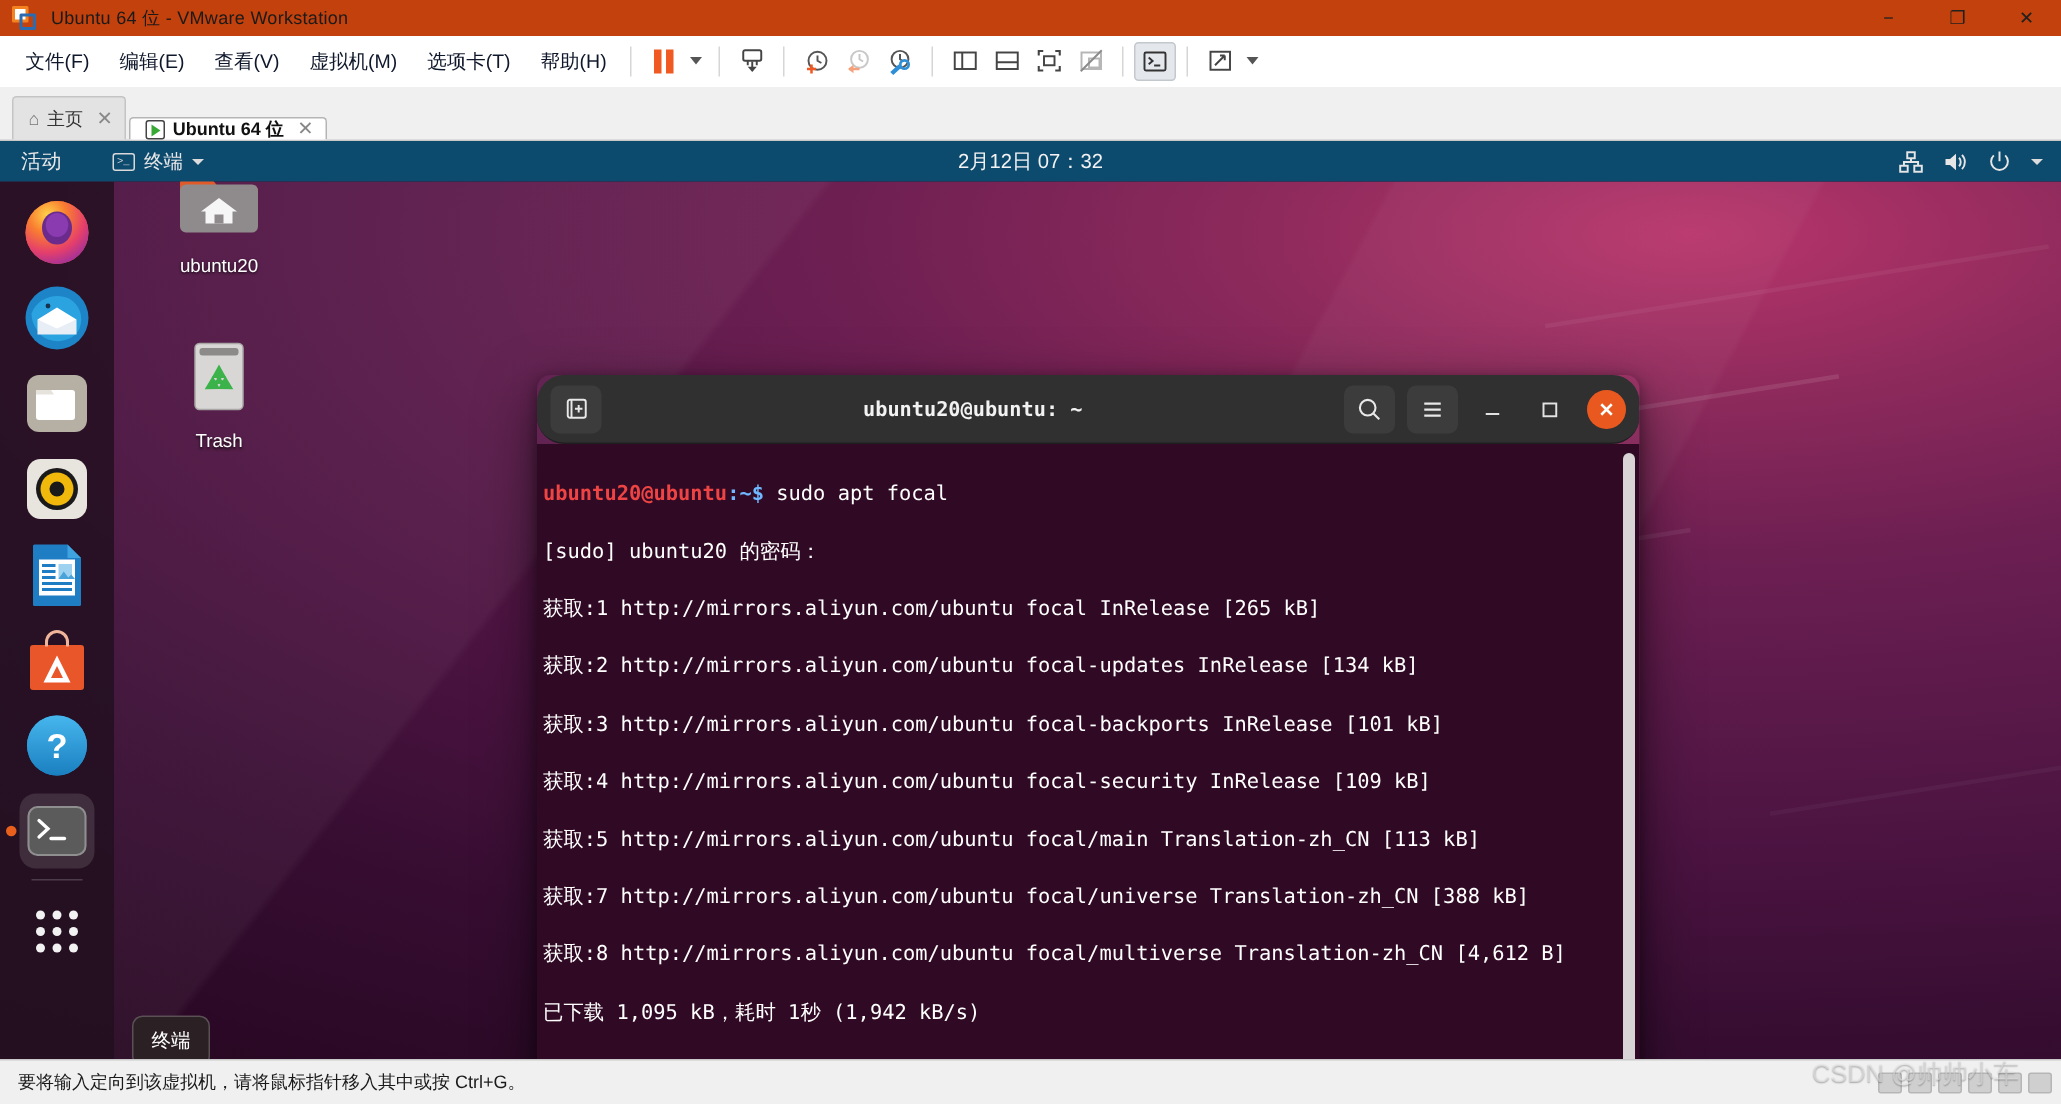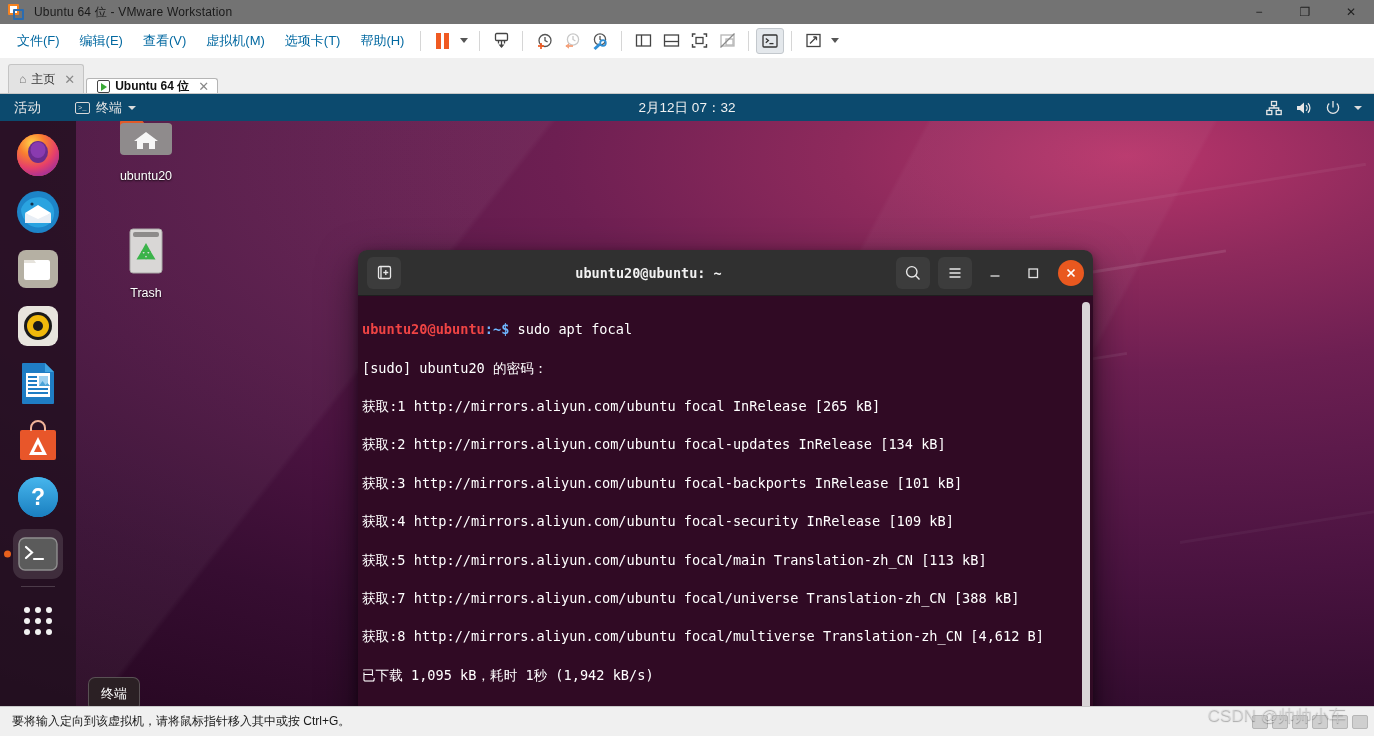--- a/index.html
+++ b/index.html
@@ -7,21 +7,21 @@
     width: 1374px; height: 736px;
     overflow: hidden;
     font-family: "Liberation Sans", "DejaVu Sans", sans-serif;
     background: #ffffff;
   }
   #app { position: relative; width: 1374px; height: 736px; }
 
   
   .vm-titlebar {
     position: absolute; left: 0; top: 0; width: 1374px; height: 24px;
-    background: #737373; display: flex; align-items: center;
+    background: #c2410c; display: flex; align-items: center;
   }
   .vm-logo { width: 16px; height: 16px; margin-left: 8px; position: relative; }
   .vm-logo .sq1 {
     position: absolute; left: 0; top: 0; width: 11px; height: 11px;
     border: 2px solid #f58220; background: #fff; border-radius: 1px;
   }
   .vm-logo .sq2 {
     position: absolute; left: 5px; top: 5px; width: 11px; height: 11px;
     border: 2px solid #2b6cb0; background: transparent; border-radius: 1px;
   }
@@ -36,21 +36,21 @@
     font-size: 12px; color: #202020;
   }
 
   
   .vm-menubar {
     position: absolute; left: 0; top: 24px; width: 1374px; height: 34px;
     background: #ffffff; display: flex; align-items: center;
     border-bottom: 1px solid #ffffff;
   }
   .menu-item {
-    font-size: 13px; color: #0369a1; padding: 4px 9px; margin-left: 2px;
+    font-size: 13px; color: #0f172a; padding: 4px 9px; margin-left: 2px;
     white-space: nowrap;
   }
   .menu-item:first-child { margin-left: 8px; }
 
   .tb-sep {
     width: 1px; height: 20px; background: #d6d6d6; margin: 0 7px;
   }
   .tb-btn {
     width: 28px; height: 26px; display: flex; align-items: center; justify-content: center;
     border-radius: 3px; position: relative;
@@ -176,21 +176,21 @@
   }
 
   
   .term {
     position: absolute; left: 358px; top: 156px; width: 735px; height: 480px;
     border-radius: 9px; overflow: hidden; z-index: 20;
     box-shadow: 0 14px 38px rgba(0,0,0,.55), 0 3px 10px rgba(0,0,0,.4);
   }
   .term-header {
     height: 46px; background: #303030; display: flex; align-items: center;
-    padding: 0 9px; border-bottom: 1px solid #1f1f1f;
+    padding: 0 9px; border-bottom: 1px solid #1f1f1f; border-radius: 18px;
   }
   .hdr-btn {
     width: 34px; height: 32px; border-radius: 6px; background: #3c3c3c;
     display: flex; align-items: center; justify-content: center;
     color: #e8e8e8;
   }
   .term-title {
     flex: 1; text-align: center; color: #f2f2f2; font-size: 13.5px; font-weight: bold;
     font-family: "DejaVu Sans Mono", "Liberation Mono", monospace;
   }

